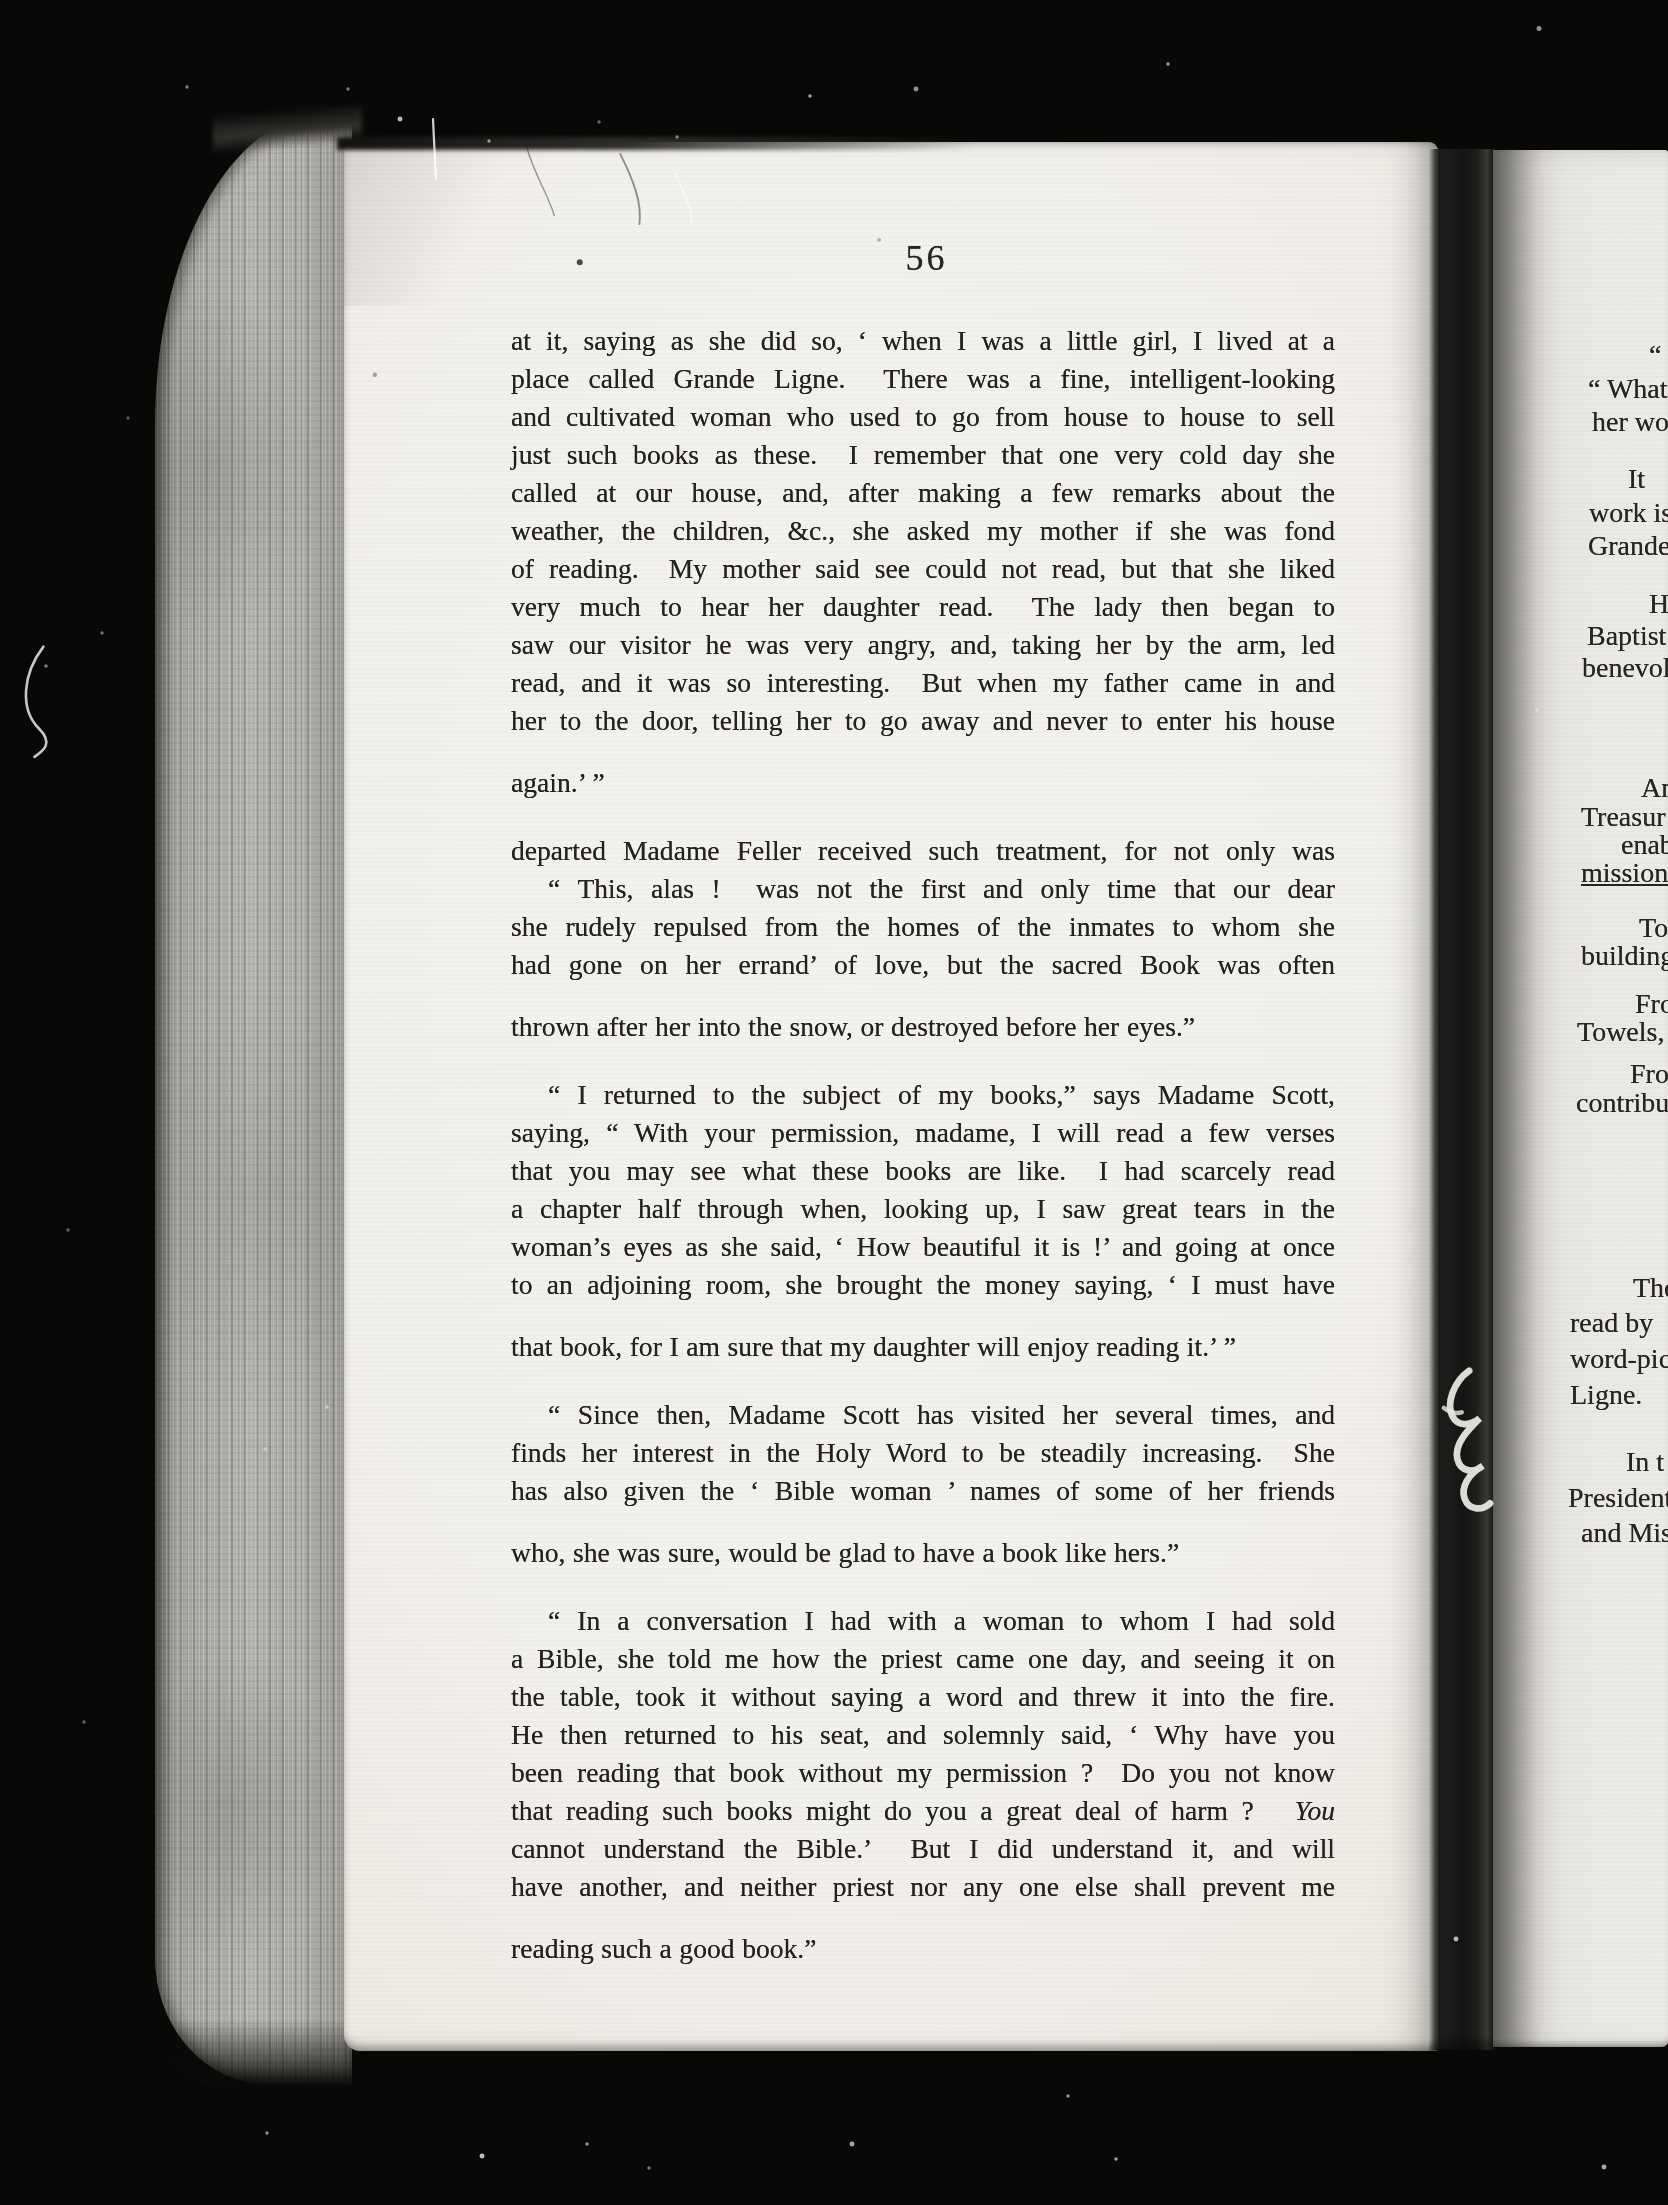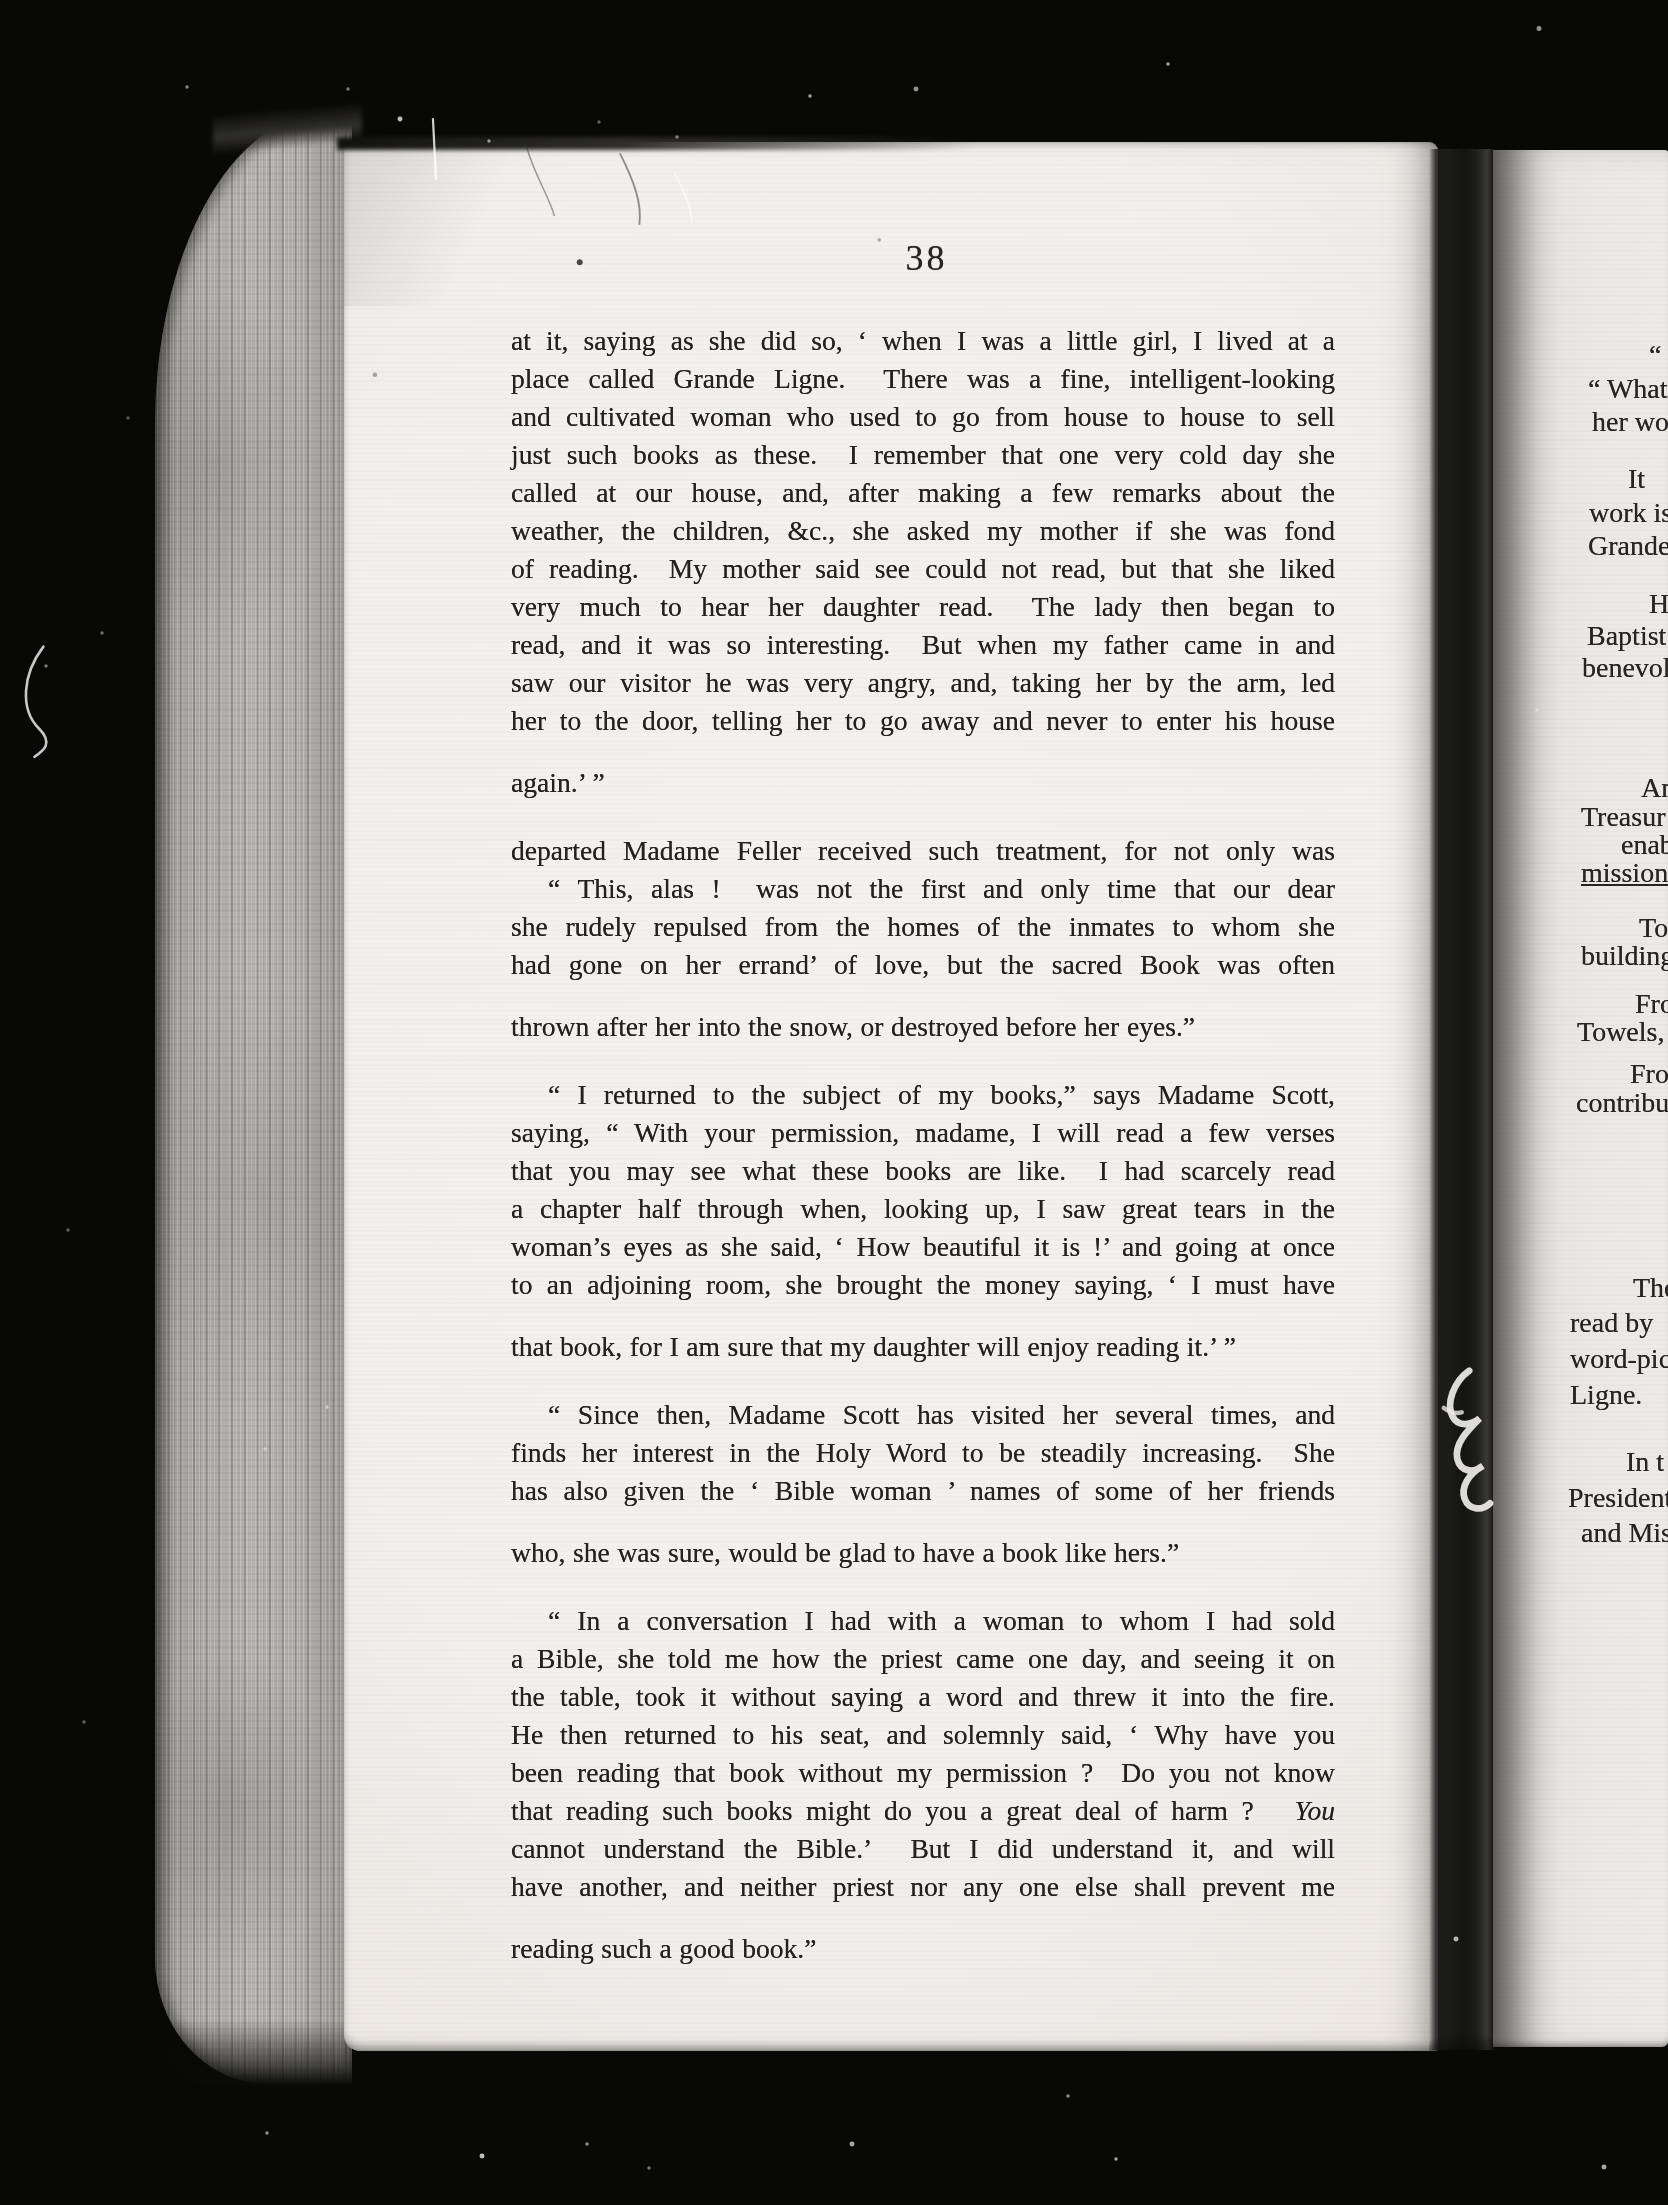--- a/index.html
+++ b/index.html
@@ -101,33 +101,33 @@
 </head>
 <body>
 
 <div class="scan">
 
   <div class="fore-edge"></div>
   <div class="edge-cap"></div>
 
   <div class="left-page">
     <div class="curl"></div>
-    <div class="pgnum">38</div>
+    <div class="pgnum">56</div>
     <div class="ptext">
         <div class="para">
           <div class="tline" style="">at it, saying as she did so, ‘ when I was a little girl, I lived at a</div>
           <div class="tline" style="">place called Grande Ligne.&nbsp; There was a fine, intelligent-looking</div>
           <div class="tline" style="">and cultivated woman who used to go from house to house to sell</div>
           <div class="tline" style="">just such books as these.&nbsp; I remember that one very cold day she</div>
           <div class="tline" style="">called at our house, and, after making a few remarks about the</div>
           <div class="tline" style="">weather, the children, &amp;c., she asked my mother if she was fond</div>
           <div class="tline" style="">of reading.&nbsp; My mother said see could not read, but that she liked</div>
           <div class="tline" style="">very much to hear her daughter read.&nbsp; The lady then began to</div>
+          <div class="tline" style="">saw our visitor he was very angry, and, taking her by the arm, led</div>
           <div class="tline" style="">read, and it was so interesting.&nbsp; But when my father came in and</div>
-          <div class="tline" style="">saw our visitor he was very angry, and, taking her by the arm, led</div>
           <div class="tline" style="">her to the door, telling her to go away and never to enter his house</div>
           <div class="tline last" style="">again.’ ”</div>
         </div>
         <div class="para">
           <div class="tline" style="">departed Madame Feller received such treatment, for not only was</div>
           <div class="tline ind" style="">“ This, alas !&nbsp; was not the first and only time that our dear</div>
           <div class="tline" style="">she rudely repulsed from the homes of the inmates to whom she</div>
           <div class="tline" style="">had gone on her errand’ of love, but the sacred Book was often</div>
           <div class="tline last" style="">thrown after her into the snow, or destroyed before her eyes.”</div>
         </div>

